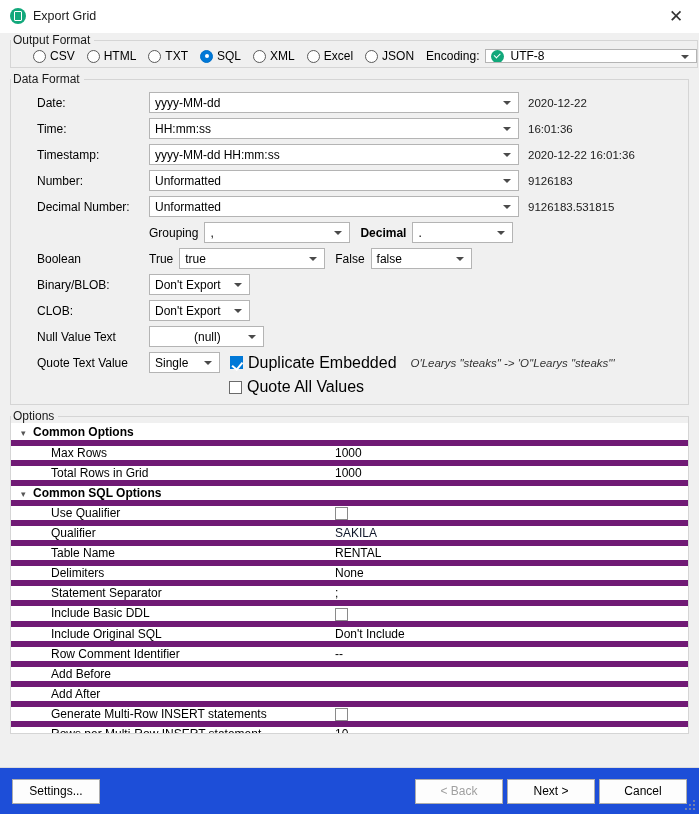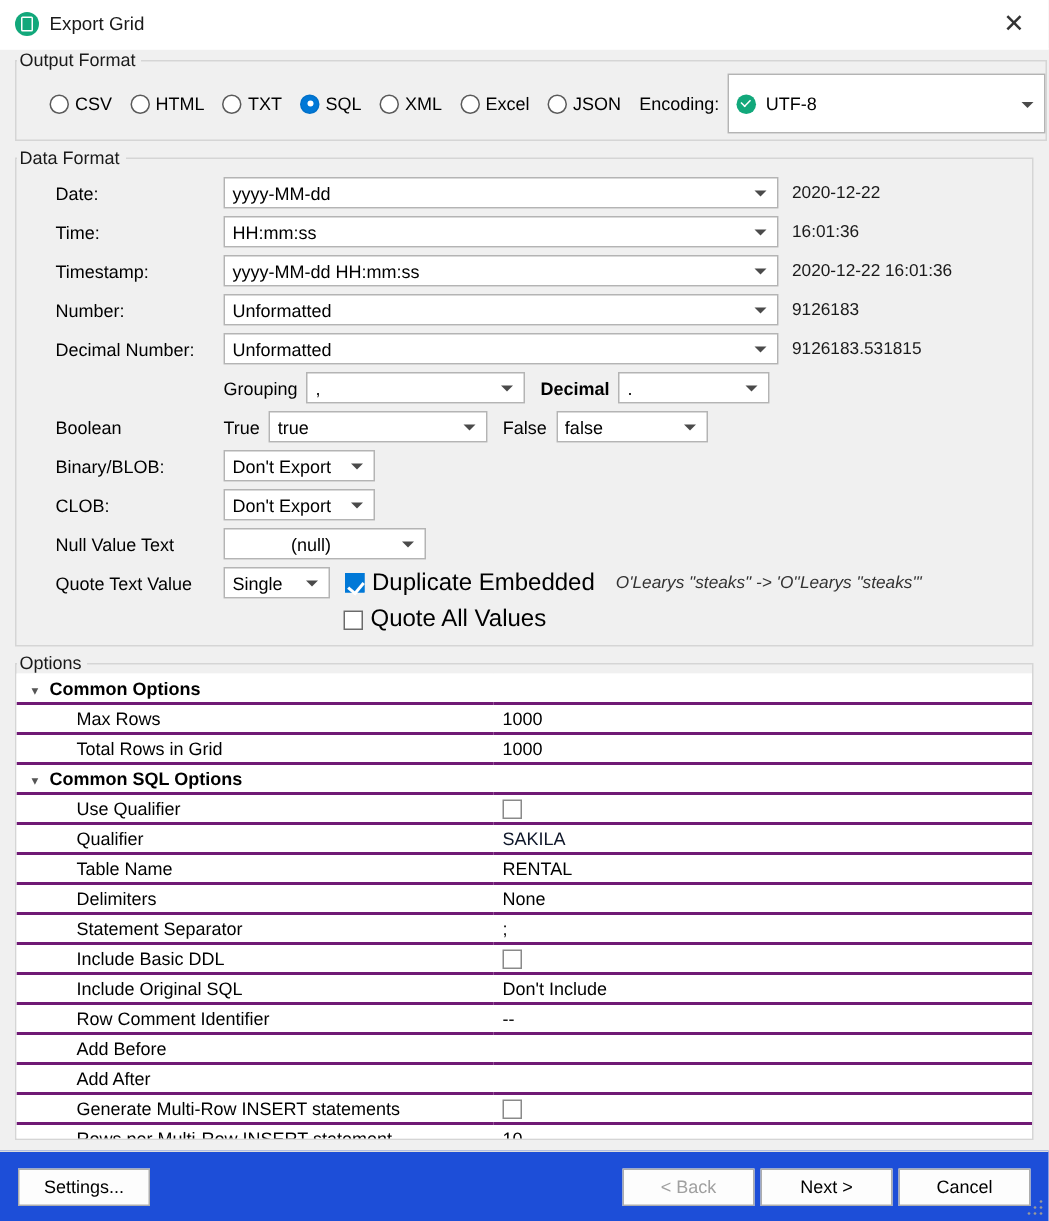--- a/index.html
+++ b/index.html
@@ -148,21 +148,21 @@
   }
   .combo::after {
     content: "";
     position: absolute;
     right: 7px; top: 50%;
     margin-top: -1.5px;
     border-left: 4px solid transparent;
     border-right: 4px solid transparent;
     border-top: 4px solid #4a4a4a;
   }
-  .combo.enc { height: 40px; }
+  .combo.enc { height: 14px; }
   .enc-check {
     width: 13px; height: 13px;
     border-radius: 50%;
     background: #12a87b;
     margin-right: 6px;
     flex: 0 0 auto;
     position: relative;
   }
   .enc-check::after {
     content: "";
@@ -194,21 +194,21 @@
   }
   .sub-row {
     display: flex;
     align-items: center;
     margin-bottom: 5px;
     padding-left: 130px;
   }
   .sub-label { font-size: 12px; margin-right: 6px; }
   .w145 { width: 146px; }
   .w100 { width: 101px; }
-  .w135 { width: 135px; padding-left: 44px; }
+  .w135 { width: 115px; padding-left: 44px; }
   .w70  { width: 71px; }
 
   
   .cb {
     display: inline-flex;
     align-items: center;
     font-size: 16px;
     cursor: default;
   }
   .cb .box {
@@ -242,21 +242,21 @@
 
   
   .opt-table {
     width: 100%;
     border-collapse: collapse;
     font-size: 12px;
   }
   .opt-table tr { height: 20px; }
   .opt-table td {
     padding: 0;
-    border-bottom: 2px solid #701a75;
+    border-bottom: 6px solid #701a75;
     vertical-align: middle;
   }
   td.k { width: 278px; padding-left: 10px; }
   td.v { padding-left: 6px; }
   .section-row td {
     font-weight: bold;
     background: #fff;
   }
   .section-row td.k { padding-left: 10px; }
   .twisty {

